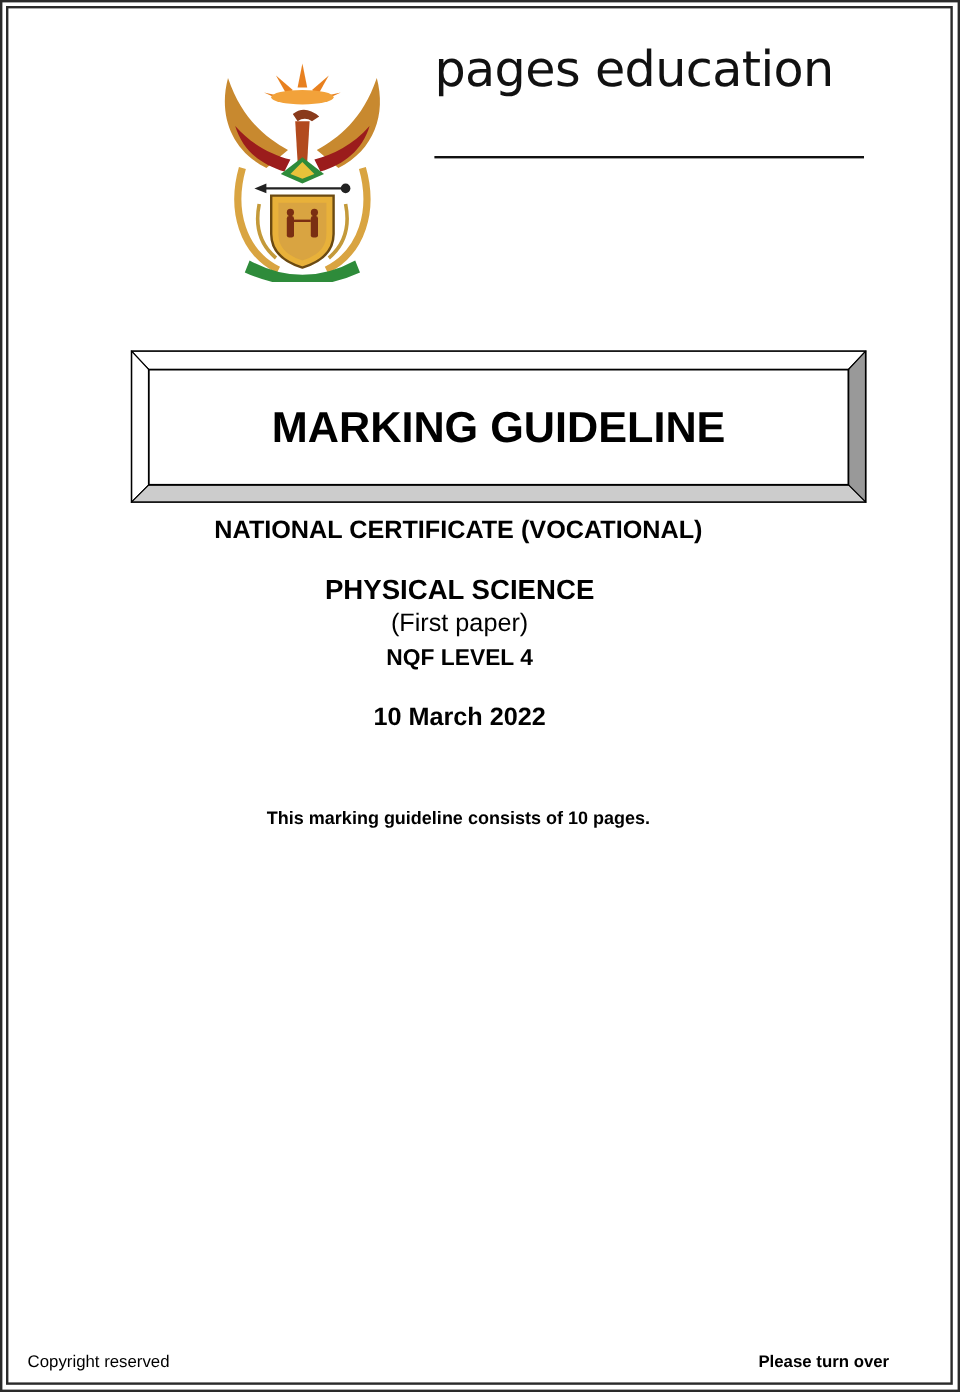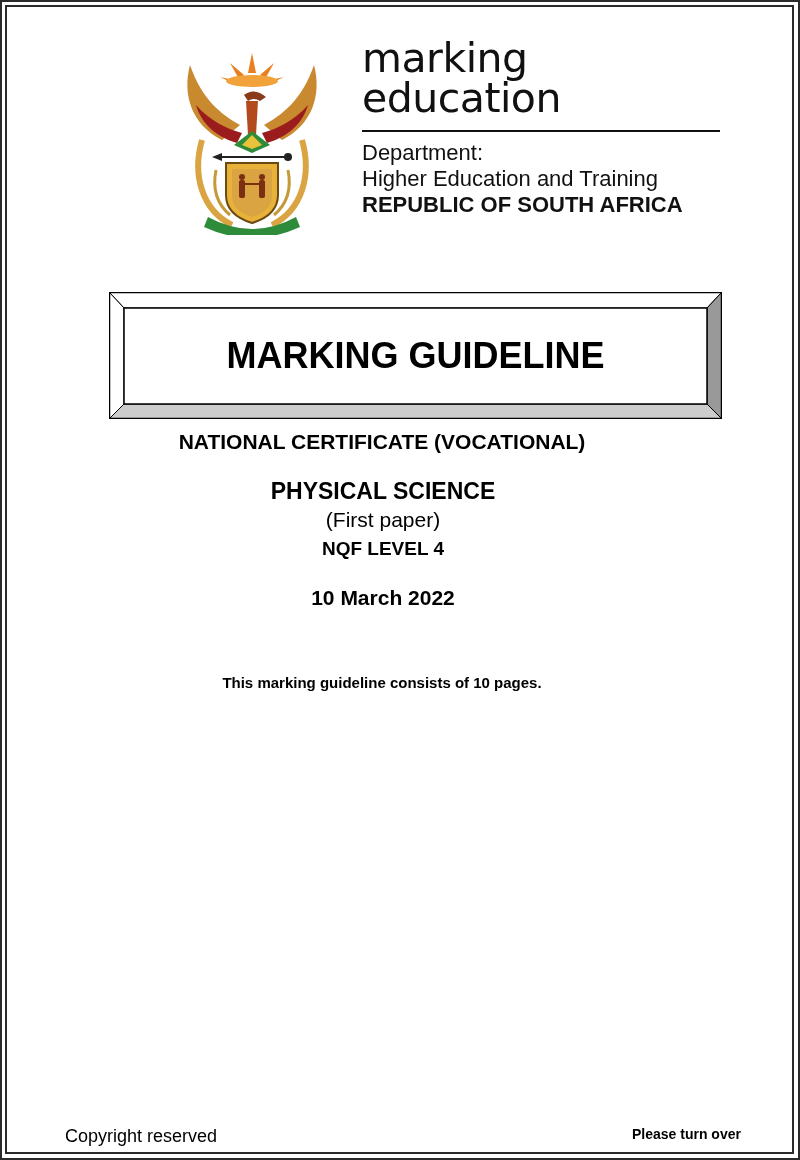--- a/index.html
+++ b/index.html
@@ -13,21 +13,21 @@
   .logo-text { position:absolute; left:362px; top:38px; width:360px; }
   .logo-main { font-family:"DejaVu Sans", sans-serif; font-size:41px; line-height:40px; color:#111; letter-spacing:-0.5px; }
   .logo-rule { position:absolute; left:0; top:92px; width:358px; height:2px; background:#111; }
   .dept { position:absolute; top:102px; left:0; font-size:22px; line-height:26px; color:#111; white-space:nowrap; }
   .dept-strong { font-weight:bold; }
   .bevel { position:absolute; left:97px; top:292px; width:703px; height:127px;margin-left:12px; }
   .bevel svg { position:absolute; left:0; top:0; }
   .bevel-title { position:absolute; left:0; top:0; width:613px; height:127px; display:flex; align-items:center; justify-content:center;
         font-weight:bold; font-size:36px; }
   .center-line { position:absolute; left:0; width:800px; text-align:center; }
-  .footer-left { position:absolute; left:23px; top:1126px; font-size:18px;margin-left:42px; }
+  .footer-left { position:absolute; left:23px; top:1126px; font-size:14px; }
   .footer-right { position:absolute; left:632px; top:1126px; font-size:14px;font-weight:bold; }
 </style>
 </head>
 <body>
 
 <div class="outer-border"></div>
 <div class="inner-border"></div>
 
 <div class="crest">
   <svg width="140" height="190" viewBox="0 0 140 190">
@@ -72,27 +72,22 @@
       <circle cx="80" cy="132" r="3"></circle>
       <rect x="77" y="135" width="6" height="18" rx="2"></rect>
       <rect x="63" y="138" width="14" height="2"></rect>
     </g>
 
     <path d="M26,172 Q70,196 114,172 L118,182 Q70,204 22,182 Z" fill="#2e8b3a"></path>
   </svg>
 </div>
 
 <div class="logo-text">
-  <div class="logo-main">marking education</div>
+  <div class="logo-main">pages education</div>
   <div class="logo-rule"></div>
-  <div class="dept">
-    <div>Department:</div>
-    <div>Higher Education and Training</div>
-    <div class="dept-strong">REPUBLIC OF SOUTH AFRICA</div>
-  </div>
 </div>
 
 <div class="bevel">
   <svg width="613" height="127" viewBox="0 0 613 127">
     <polygon points="0,0 613,0 598,16 15,16" fill="#ffffff" stroke="#000" stroke-width="1"></polygon>
     <polygon points="0,0 15,16 15,112 0,127" fill="#ffffff" stroke="#000" stroke-width="1"></polygon>
     <polygon points="613,0 613,127 598,112 598,16" fill="#999999" stroke="#000" stroke-width="1"></polygon>
     <polygon points="0,127 613,127 598,112 15,112" fill="#cccccc" stroke="#000" stroke-width="1"></polygon>
     <rect x="15" y="16" width="583" height="96" fill="#ffffff" stroke="#000" stroke-width="1.5"></rect>
     <rect x="0.5" y="0.5" width="612" height="126" fill="none" stroke="#000" stroke-width="1.5"></rect>

